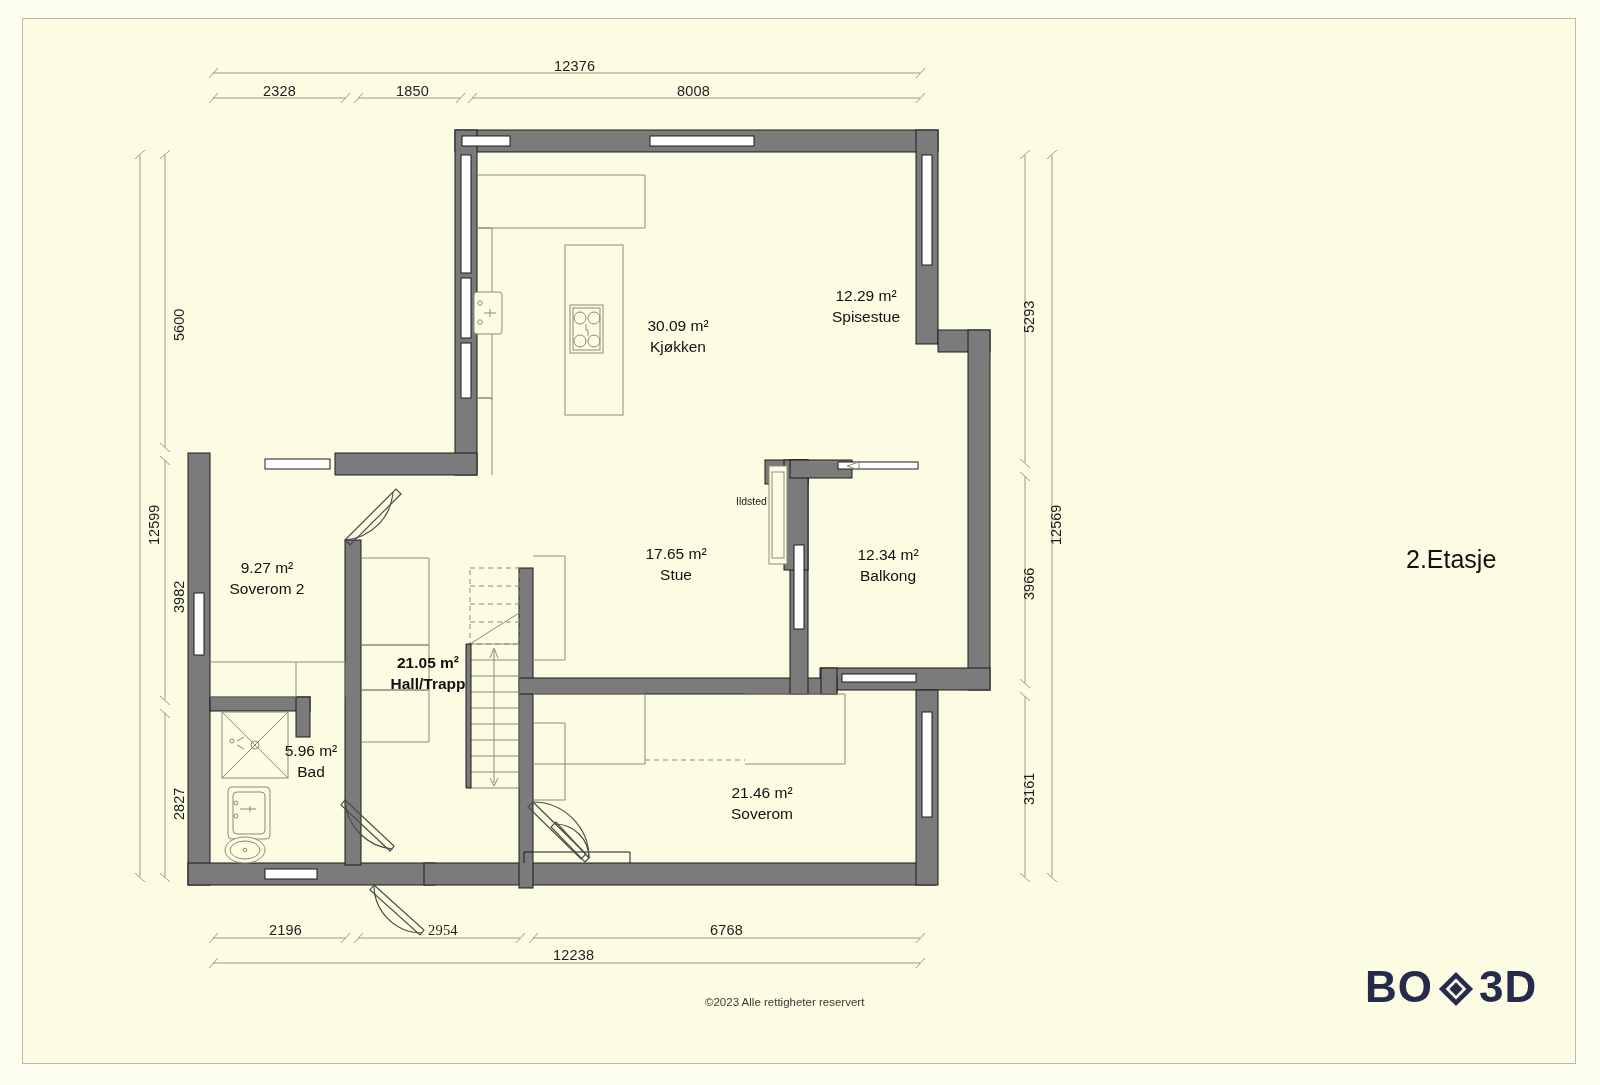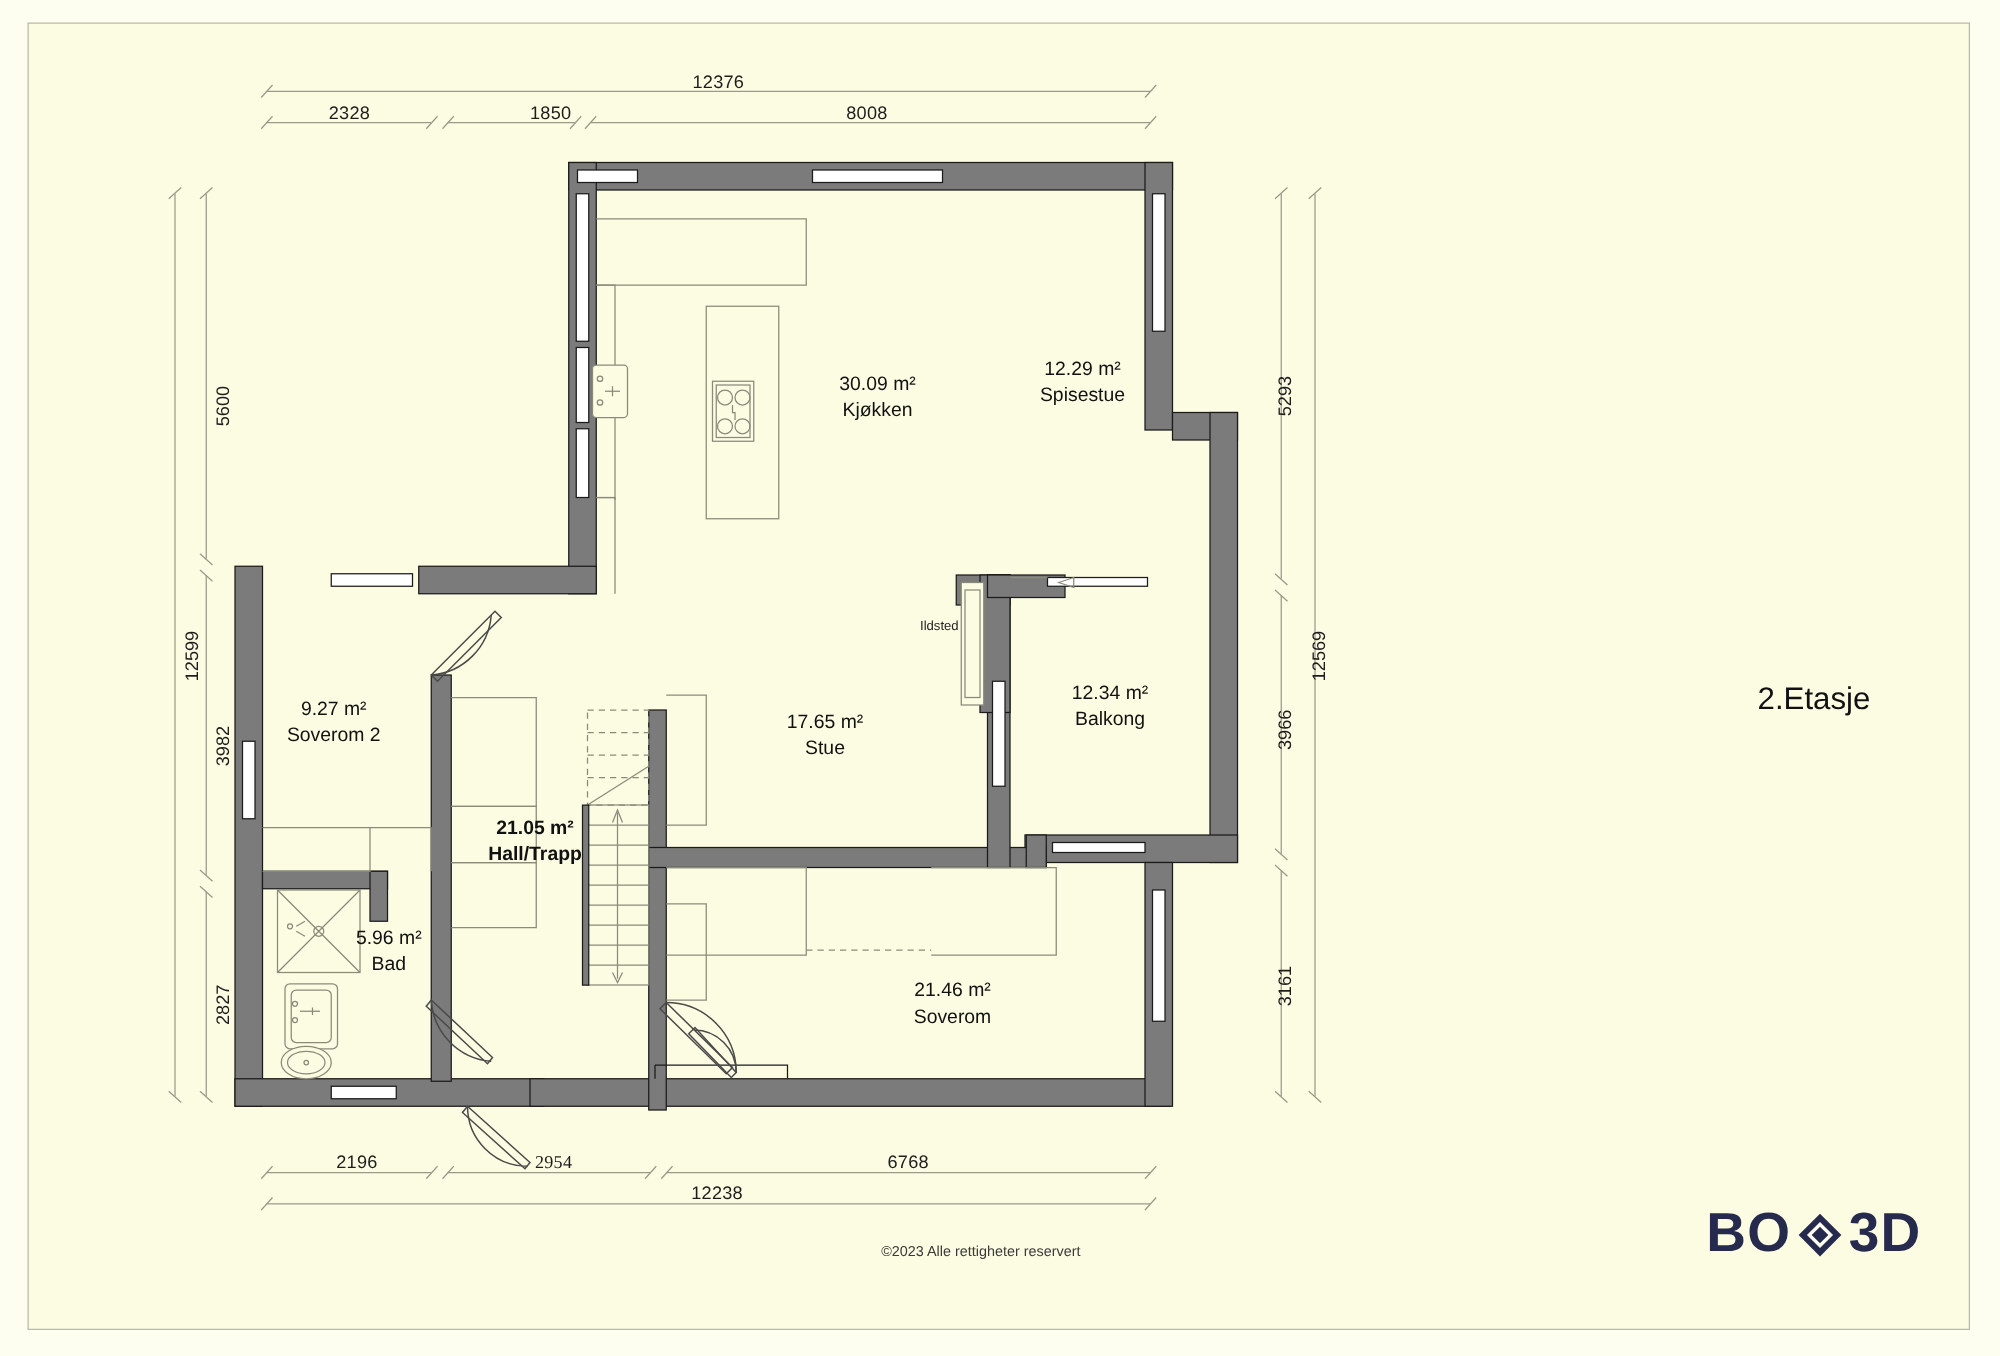--- a/index.html
+++ b/index.html
@@ -287,54 +287,54 @@
       <path class="dimline" d="M1025 696 V877"></path>
       <path class="dimline" d="M1020 159 L1030 150 M1020 459 L1030 468 M1020 472 L1030 481 M1020 679 L1030 688 M1020 692 L1030 701 M1020 873 L1030 882"></path>
 
       <path class="dimline" d="M1052 155 V877"></path>
       <path class="dimline" d="M1047 159 L1057 150 M1047 873 L1057 882"></path>
     </g>
   </svg>
 
   <div class="txt dim" style="left:554px;top:58px;">12376</div>
   <div class="txt dim" style="left:263px;top:83px;">2328</div>
-  <div class="txt dim" style="left:396px;top:83px;margin-left:28px;">1850</div>
+  <div class="txt dim" style="left:396px;top:83px;">1850</div>
   <div class="txt dim" style="left:677px;top:83px;">8008</div>
 
   <div class="txt dim" style="left:269px;top:922px;">2196</div>
   <div class="txt dim" style="left:428px;top:922px;font-family:Liberation Serif, serif;">2954</div>
   <div class="txt dim" style="left:710px;top:922px;">6768</div>
   <div class="txt dim" style="left:553px;top:947px;">12238</div>
 
   <div class="txt dimv" style="left:146px;top:545px;transform:rotate(-90deg);">12599</div>
   <div class="txt dimv" style="left:171px;top:341px;transform:rotate(-90deg);">5600</div>
   <div class="txt dimv" style="left:171px;top:613px;transform:rotate(-90deg);">3982</div>
   <div class="txt dimv" style="left:171px;top:820px;transform:rotate(-90deg);">2827</div>
 
   <div class="txt dimv" style="left:1021px;top:333px;transform:rotate(-90deg);">5293</div>
   <div class="txt dimv" style="left:1021px;top:600px;transform:rotate(-90deg);">3966</div>
   <div class="txt dimv" style="left:1021px;top:805px;transform:rotate(-90deg);">3161</div>
   <div class="txt dimv" style="left:1048px;top:545px;transform:rotate(-90deg);">12569</div>
 
-  <div class="txt rlabel" style="left:678px;top:297px;transform:translate(-50%,0);margin-left:24px;">
+  <div class="txt rlabel" style="left:678px;top:315px;transform:translate(-50%,0);">
     <span class="a">30.09 m²</span>
     <span class="n">Kjøkken</span>
   </div>
 
   <div class="txt rlabel" style="left:866px;top:285px;transform:translate(-50%,0);">
     <span class="a">12.29 m²</span>
     <span class="n">Spisestue</span>
   </div>
 
   <div class="txt rlabel" style="left:267px;top:557px;transform:translate(-50%,0);">
     <span class="a">9.27 m²</span>
     <span class="n">Soverom 2</span>
   </div>
 
-  <div class="txt rlabel" style="left:660px;top:543px;transform:translate(-50%,0);margin-top:24px;">
+  <div class="txt rlabel" style="left:676px;top:543px;transform:translate(-50%,0);">
     <span class="a">17.65 m²</span>
     <span class="n">Stue</span>
   </div>
 
   <div class="txt rlabel" style="left:888px;top:544px;transform:translate(-50%,0);">
     <span class="a">12.34 m²</span>
     <span class="n">Balkong</span>
   </div>
 
   <div class="txt rlabel" style="left:428px;top:652px;transform:translate(-50%,0);font-weight:bold;">

